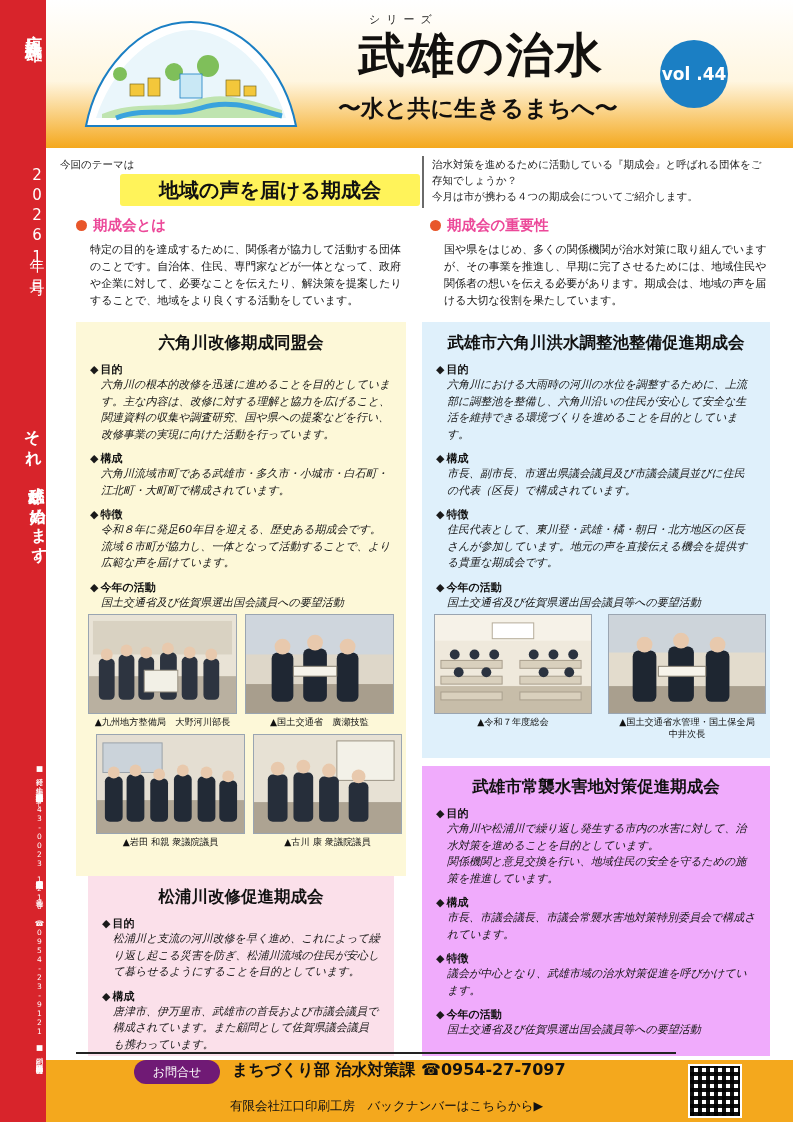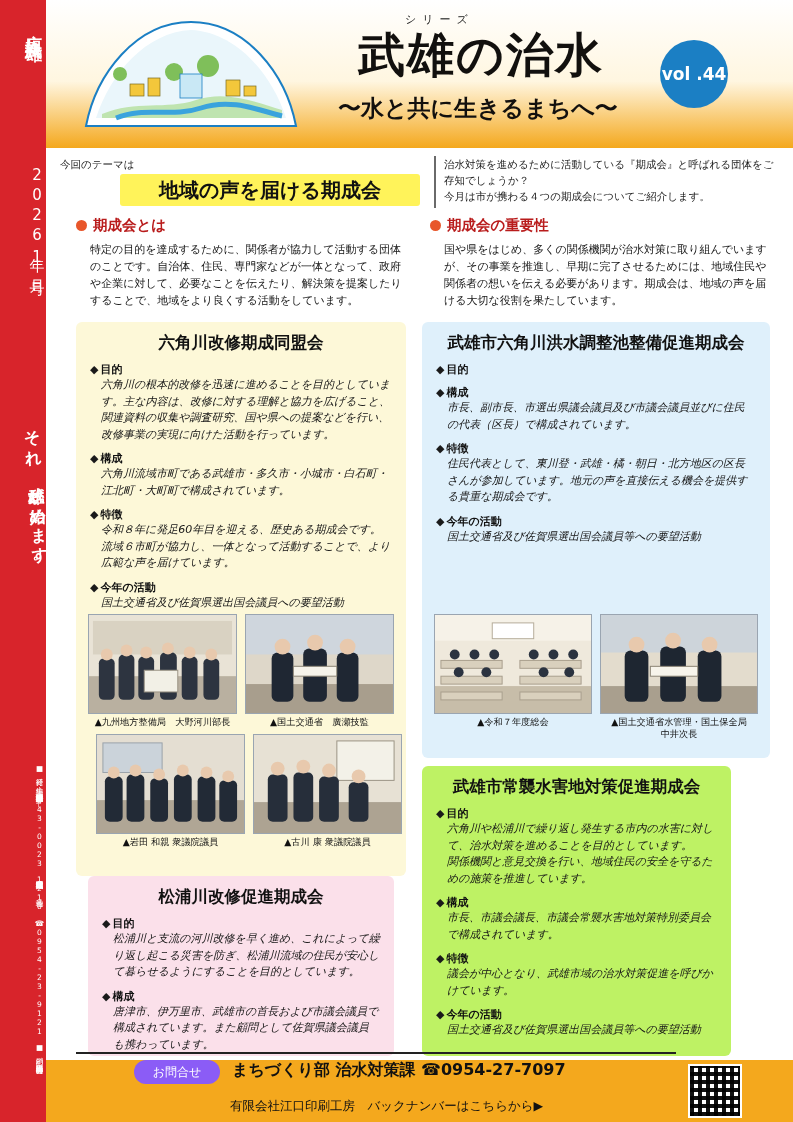--- a/index.html
+++ b/index.html
@@ -50,21 +50,20 @@
     position: absolute; left: 46px; top: 0; width: 747px; height: 148px;
     background: linear-gradient(180deg,#ffffff 0%,#fff6e0 55%,#f4a81d 100%);
   }
   .header-illust {
     position: absolute; left: 30px; top: 14px; width: 230px; height: 124px;
   }
   .series-label {
     position: absolute; left: 323px; top: 12px;
     font-size: 11px; letter-spacing: 6px; color: #1a1a1a;
     font-family: "DejaVu Sans", sans-serif;
-    margin-left: 36px;
   }
   .main-title {
     position: absolute; left: 312px; top: 24px;
     font-size: 47px; font-weight: bold; letter-spacing: 2px; color: #12100e;
     font-family: "DejaVu Sans", sans-serif;
   }
   .sub-title {
     position: absolute; left: 292px; top: 93px;
     font-size: 23px; font-weight: bold; color: #12100e;
     font-family: "DejaVu Sans", sans-serif;
@@ -90,64 +89,63 @@
     font-size: 20px; font-weight: bold; color: #111;
     font-family: "DejaVu Sans", sans-serif;
     margin-left: 24px;
   }
   .intro-box {
     position: absolute; left: 422px; top: 156px; width: 348px; height: 52px;
     border-left: 2px solid #6a6a6a;
     padding-left: 8px;
     font-size: 10.5px; line-height: 16px; color: #1a1a1a;
     font-family: "DejaVu Sans", sans-serif;
-    margin-left: 12px;
   }
 
   
   .sec-head {
     display: flex; align-items: center; gap: 6px;
-    font-size: 14.5px; font-weight: bold; color: #b91c1c;
+    font-size: 14.5px; font-weight: bold; color: #ec4899;
     font-family: "DejaVu Sans", sans-serif;
   }
   .bullet-dot {
     width: 11px; height: 11px; border-radius: 50%; background: #e8562a;
     display: inline-block; flex: none;
   }
   .body-text {
     font-size: 11px; line-height: 17px; color: #151515;
     font-family: "DejaVu Sans", sans-serif;
   }
 
   
   .topcol-l { position: absolute; left: 76px; top: 216px; width: 330px; }
   .topcol-r { position: absolute; left: 430px; top: 216px; width: 340px; }
   .topcol-l .body-text, .topcol-r .body-text { margin-top: 6px; padding-left: 14px; }
 
   
-  .panel { position: absolute; border-radius: 6px; }
+  .panel { position: absolute; border-radius: 0; }
   .panel-title {
     text-align: center; font-size: 16.5px; font-weight: bold; color: #111;
     font-family: "DejaVu Sans", sans-serif;
   }
   .item { margin-top: 8px; }
   .item-head {
     font-size: 11px; font-weight: bold; color: #111;
     font-family: "DejaVu Sans", sans-serif;
   }
   .item-head .dia { color: #1a1a1a; margin-right: 2px; }
   .item-body {
     font-size: 11px; line-height: 16.5px; color: #151515; padding-left: 11px;
     font-family: "DejaVu Sans", sans-serif;
     font-style: italic;
   }
 
   .panel-a { left: 76px; top: 322px; width: 330px; height: 554px; background: #fdf8d8; }
   .panel-b { left: 422px; top: 322px; width: 348px; height: 436px; background: #dff0fb; }
-  .panel-c { left: 422px; top: 766px; width: 309px; height: 290px; background: #bef264; }
+  .panel-c { left: 422px; top: 766px; width: 348px; height: 290px; background: #f0abfc; }
   .panel-d { left: 88px; top: 876px; width: 306px; height: 180px; background: #fbe0ea; }
   .panel-inner { padding: 10px 14px 0 14px; }
 
   
   .photo {
     background: #cfd6de; border: 1px solid #9aa5b1; position: relative;
     overflow: hidden;
   }
   .photo .ph-sky { position: absolute; inset: 0; }
   .cap {
@@ -156,36 +154,36 @@
     font-family: "DejaVu Sans", sans-serif;
   }
 
   .grid-a { position: absolute; left: 88px; top: 614px; width: 306px; }
   .grid-a .row { display: flex; gap: 8px; }
   .grid-a .cell { width: 150px; }
   .grid-a .photo { width: 149px; height: 100px; }
   .grid-a .row2 { margin-top: 6px; padding-left: 8px; }
 
   .grid-b { position: absolute; left: 434px; top: 614px; width: 324px; }
-  .grid-b .row { display: flex; gap: 8px; }
+  .grid-b .row { display: flex; gap: 16px; }
   .grid-b .cell { width: 158px; }
   .grid-b .photo { width: 158px; height: 100px; }
 
   
   .footer-bar {
     position: absolute; left: 46px; top: 1060px; width: 747px; height: 62px;
     background: #f4a81d;
   }
   .footer-rule {
     position: absolute; left: 76px; top: 1052px; width: 600px; height: 2px;
     background: #222;
   }
   .contact-chip {
     position: absolute; left: 134px; top: 1060px; width: 86px; height: 24px;
-    background: #8b5cf6; color: #fff; border-radius: 12px;
+    background: #701a75; color: #fff; border-radius: 12px;
     display: flex; align-items: center; justify-content: center;
     font-size: 12px;
     font-family: "DejaVu Sans", sans-serif;
   }
   .contact-text {
     position: absolute; left: 232px; top: 1060px;
     font-size: 16px; font-weight: bold; color: #111;
     font-family: "DejaVu Sans", sans-serif;
   }
   .backnum {
@@ -385,20 +383,21 @@
         <div class="cap">▲古川 康 衆議院議員</div>
       </div>
     </div>
   </div>
 
   <div class="panel panel-b">
     <div class="panel-inner">
       <div class="panel-title">武雄市六角川洪水調整池整備促進期成会</div>
       <div class="item">
         <div class="item-head"><span class="dia">◆</span><span>目的</span></div>
+        <div class="item-body">六角川における大雨時の河川の水位を調整するために、上流部に調整池を整備し、六角川沿いの住民が安心して安全な生活を維持できる環境づくりを進めることを目的としています。</div>
       </div>
       <div class="item">
         <div class="item-head"><span class="dia">◆</span><span>構成</span></div>
         <div class="item-body">市長、副市長、市選出県議会議員及び市議会議員並びに住民の代表（区長）で構成されています。</div>
       </div>
       <div class="item">
         <div class="item-head"><span class="dia">◆</span><span>特徴</span></div>
         <div class="item-body">住民代表として、東川登・武雄・橘・朝日・北方地区の区長さんが参加しています。地元の声を直接伝える機会を提供する貴重な期成会です。</div>
       </div>
       <div class="item">

